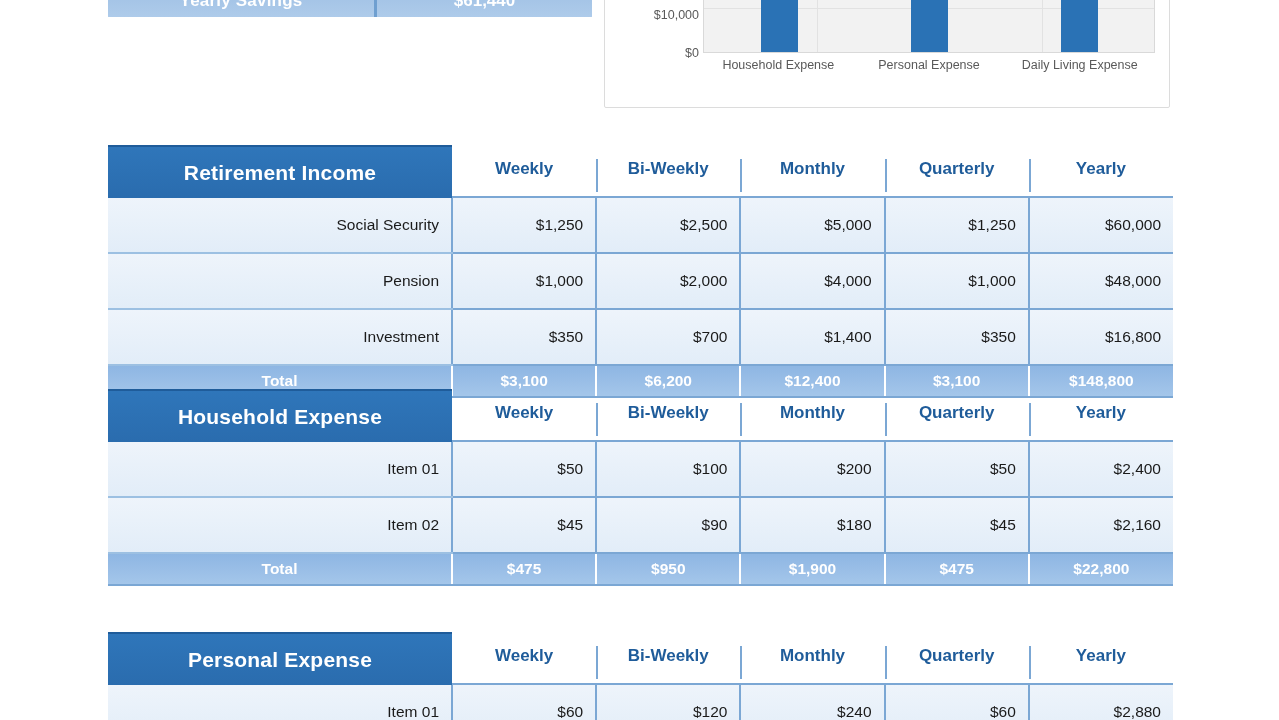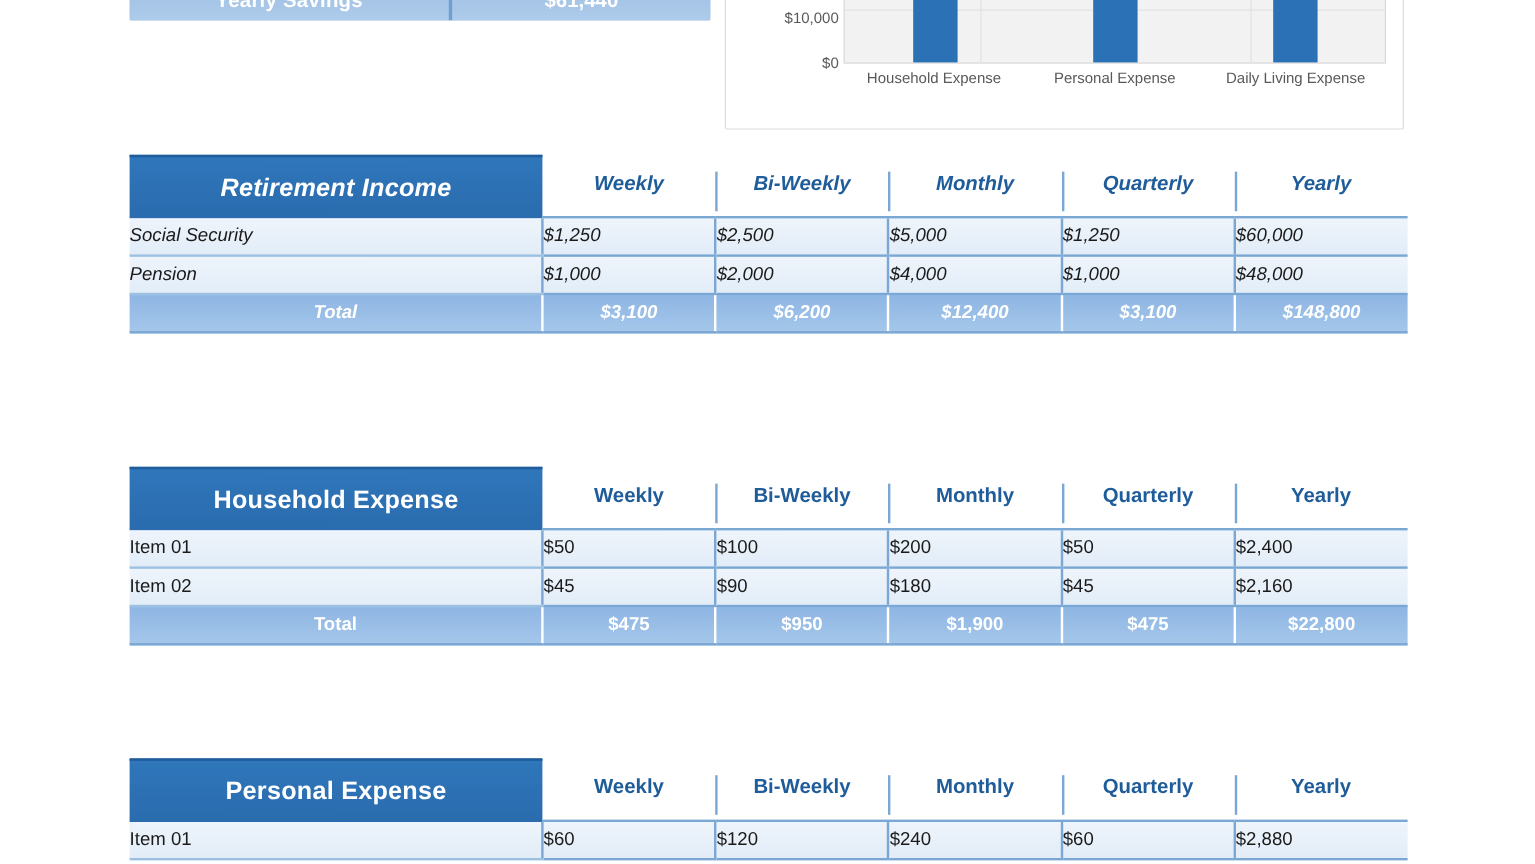--- a/index.html
+++ b/index.html
@@ -137,21 +137,21 @@
     color: #595959;
     line-height: 17px;
   }
 
   
   .table-block {
     position: absolute;
     left: 108px;
     width: 1065px;
   }
-  .table-block.retirement { top: 128px; font-style: italic; }
+  .table-block.retirement { top: 144px; }
   .table-block.household  { top: 388px; }
   .table-block.personal   { top: 631px; }
 
   .tbl {
     width: 100%;
     border-collapse: collapse;
     table-layout: fixed;
   }
   .tbl col.c-label { width: 344px; }
   .tbl col.c-data  { width: 144.2px; }
@@ -194,24 +194,24 @@
     left: 0;
     top: 14px;
     bottom: 4px;
     width: 2px;
     background: #7ba7d4;
   }
 
   
   .data-row td {
     height: 30px;
-    padding: 0;
+    padding: 12px;
     font-size: 15.5px;
     color: #1a1a1a;
-    text-align: left;
+    text-align: right;
     background: linear-gradient(180deg,#eef4fb 0%,#e2edf8 100%);
     border-bottom: 2px solid #7ba7d4;
   }
   .data-row td.cell-data {
     border-left: 2px solid #7ba7d4;
   }
   .data-row td.cell-label {
     border-bottom: 2px solid #9cc0e2;
   }
 
@@ -309,20 +309,28 @@
         <td class="cell-data">$60,000</td>
       </tr>
       <tr class="data-row">
         <td class="cell-label">Pension</td>
         <td class="cell-data">$1,000</td>
         <td class="cell-data">$2,000</td>
         <td class="cell-data">$4,000</td>
         <td class="cell-data">$1,000</td>
         <td class="cell-data">$48,000</td>
       </tr>
+      <tr class="data-row">
+        <td class="cell-label">Investment</td>
+        <td class="cell-data">$350</td>
+        <td class="cell-data">$700</td>
+        <td class="cell-data">$1,400</td>
+        <td class="cell-data">$350</td>
+        <td class="cell-data">$16,800</td>
+      </tr>
       <tr class="total-row">
         <td>Total</td>
         <td class="cell-data">$3,100</td>
         <td class="cell-data">$6,200</td>
         <td class="cell-data">$12,400</td>
         <td class="cell-data">$3,100</td>
         <td class="cell-data">$148,800</td>
       </tr>
     </tbody>
   </table>

